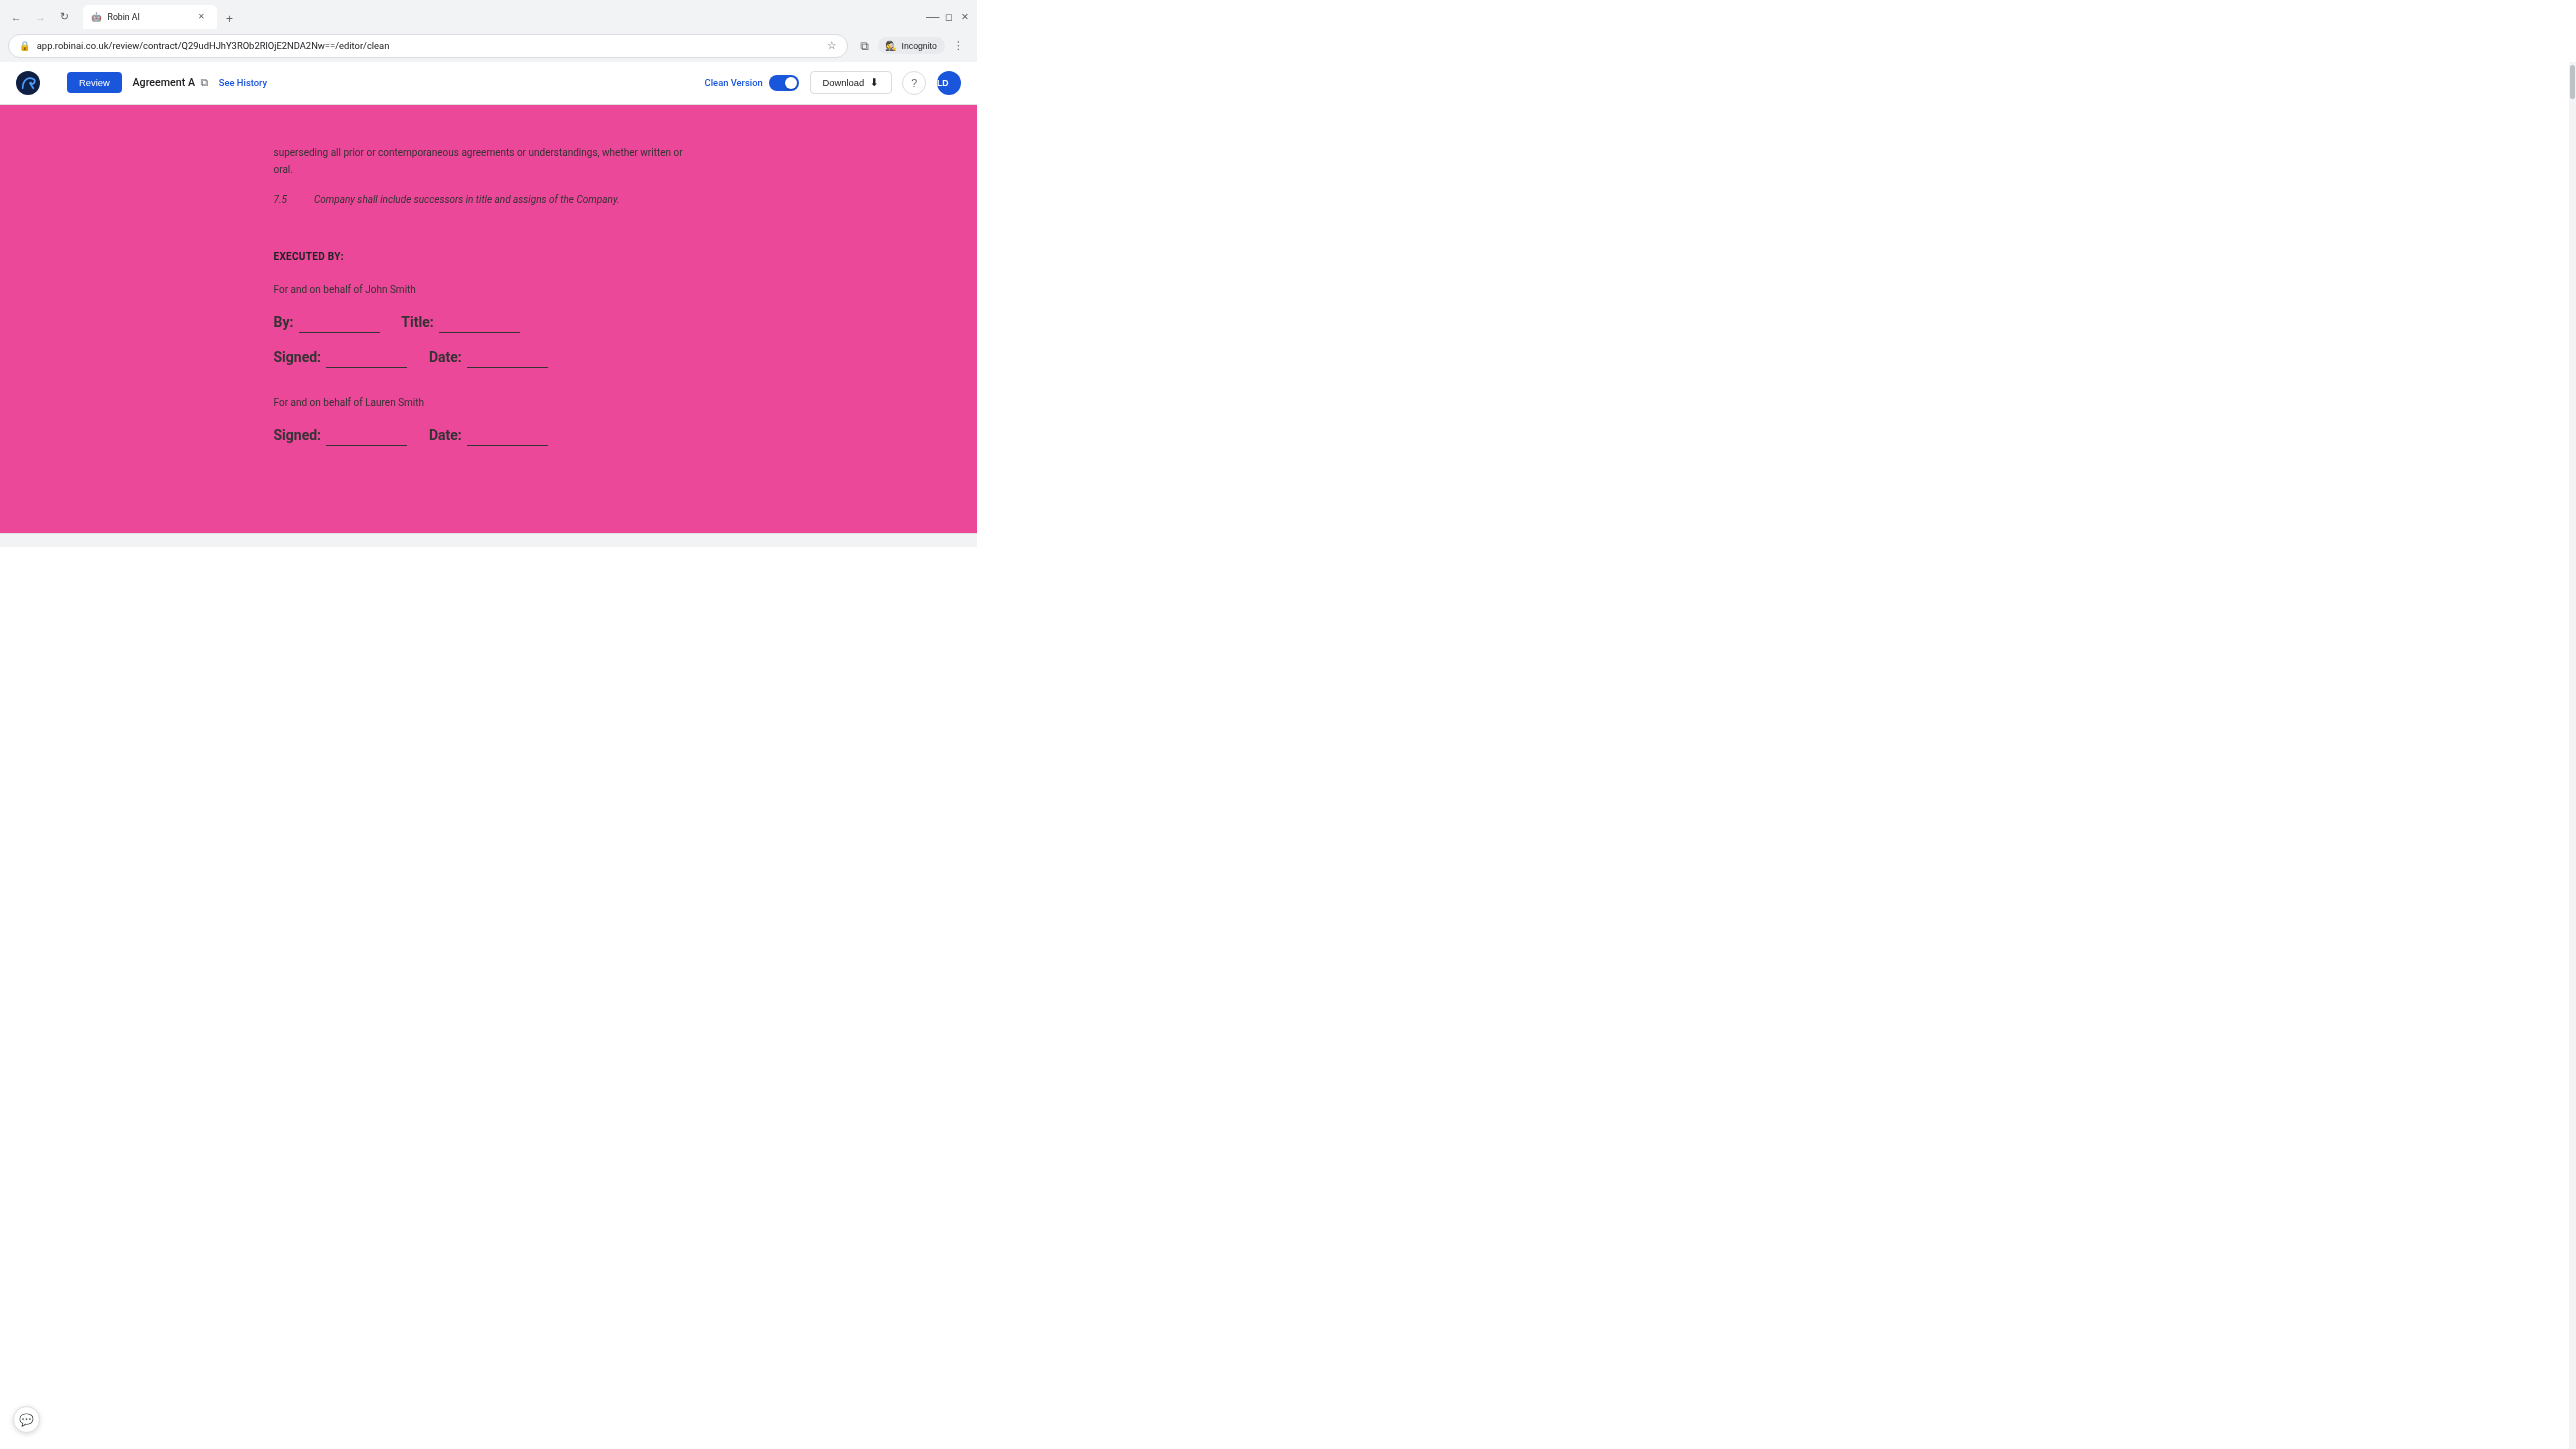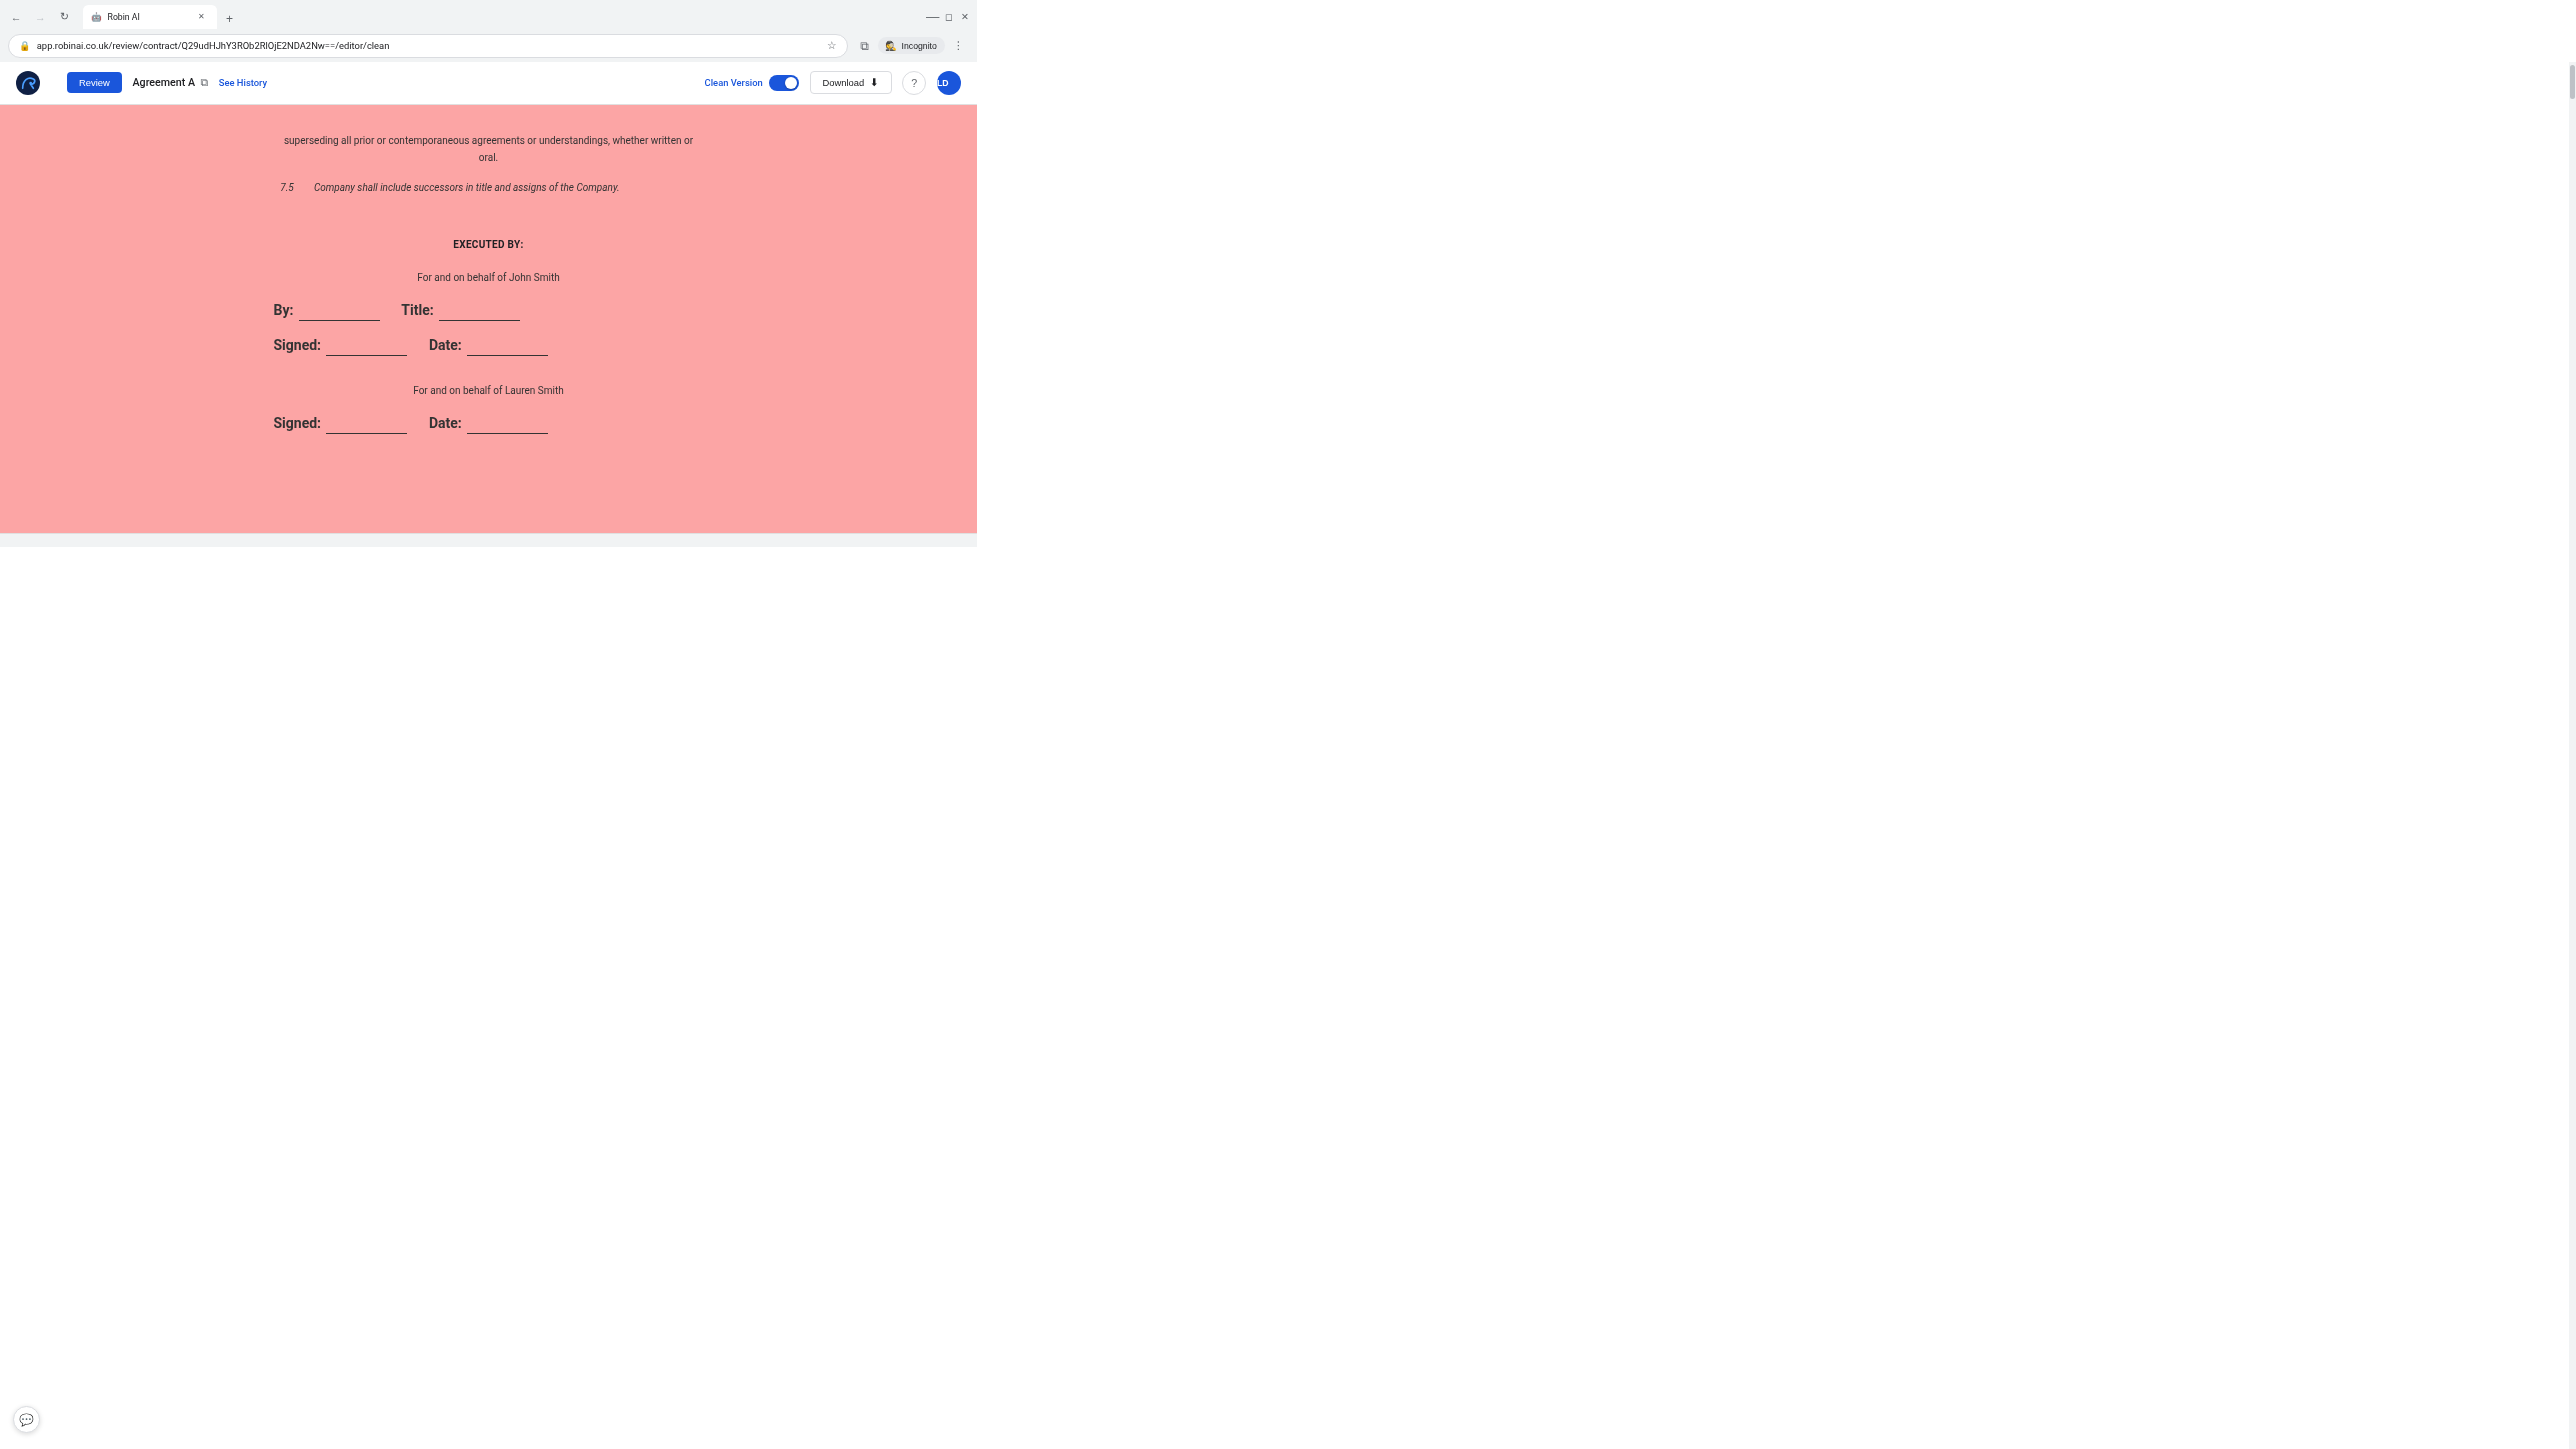--- a/index.html
+++ b/index.html
@@ -347,23 +347,22 @@
       align-items: center;
       justify-content: flex-start;
     }
 
     
     .doc-container {
       flex: 1;
       overflow-y: auto;
       display: flex;
       justify-content: center;
-      background: #fca5a5;
-      padding: 0;
-      text-align: center;
+      background: #ec4899;
+      padding: 12px;
     }
 
     .doc-content {
       width: 510px;
       padding: 27px 40px 54px;
       font-size: 10px;
       line-height: 1.7;
       color: #202124;
     }
 

